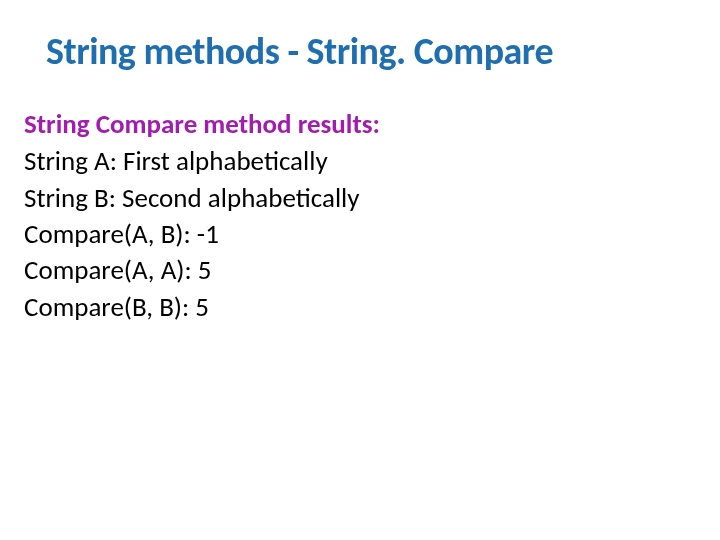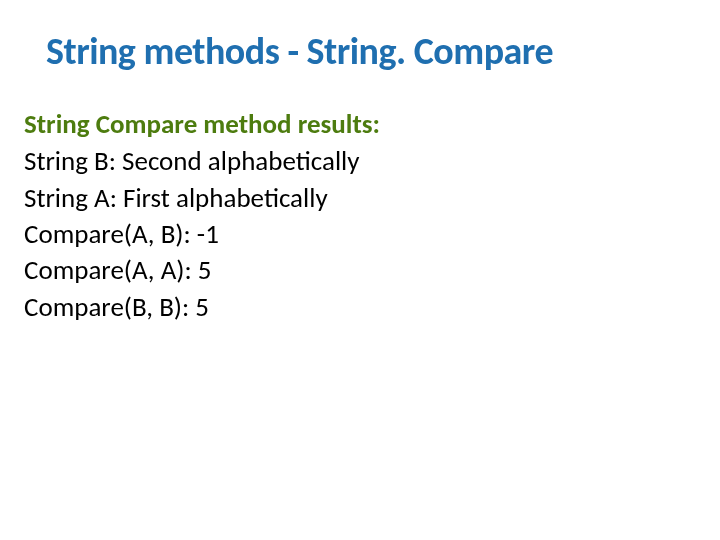--- a/index.html
+++ b/index.html
@@ -19,36 +19,36 @@
     .title {
       font-size: 38px;
       font-weight: 700;
       color: #1f6fb0;
       margin: 10px 0 32px 22px;
       letter-spacing: -0.5px;
     }
     .subtitle {
       font-size: 27px;
       font-weight: 700;
-      color: #4d7c0f;
+      color: #a21caf;
       margin: 0 0 2px 0;
       line-height: 1.3;
     }
     .line {
       font-size: 27px;
       font-weight: 400;
       color: #000000;
       margin: 0;
       line-height: 1.35;
     }
   </style>
 </head>
 <body>
 
 <div class="slide">
   <h1 class="title">String methods - String. Compare</h1>
   <p class="subtitle">String Compare method results:</p>
+  <p class="line">String A: First alphabetically</p>
   <p class="line">String B: Second alphabetically</p>
-  <p class="line">String A: First alphabetically</p>
   <p class="line">Compare(A, B): -1</p>
   <p class="line">Compare(A, A): 5</p>
   <p class="line">Compare(B, B): 5</p>
 </div>
 
 </body></html>

